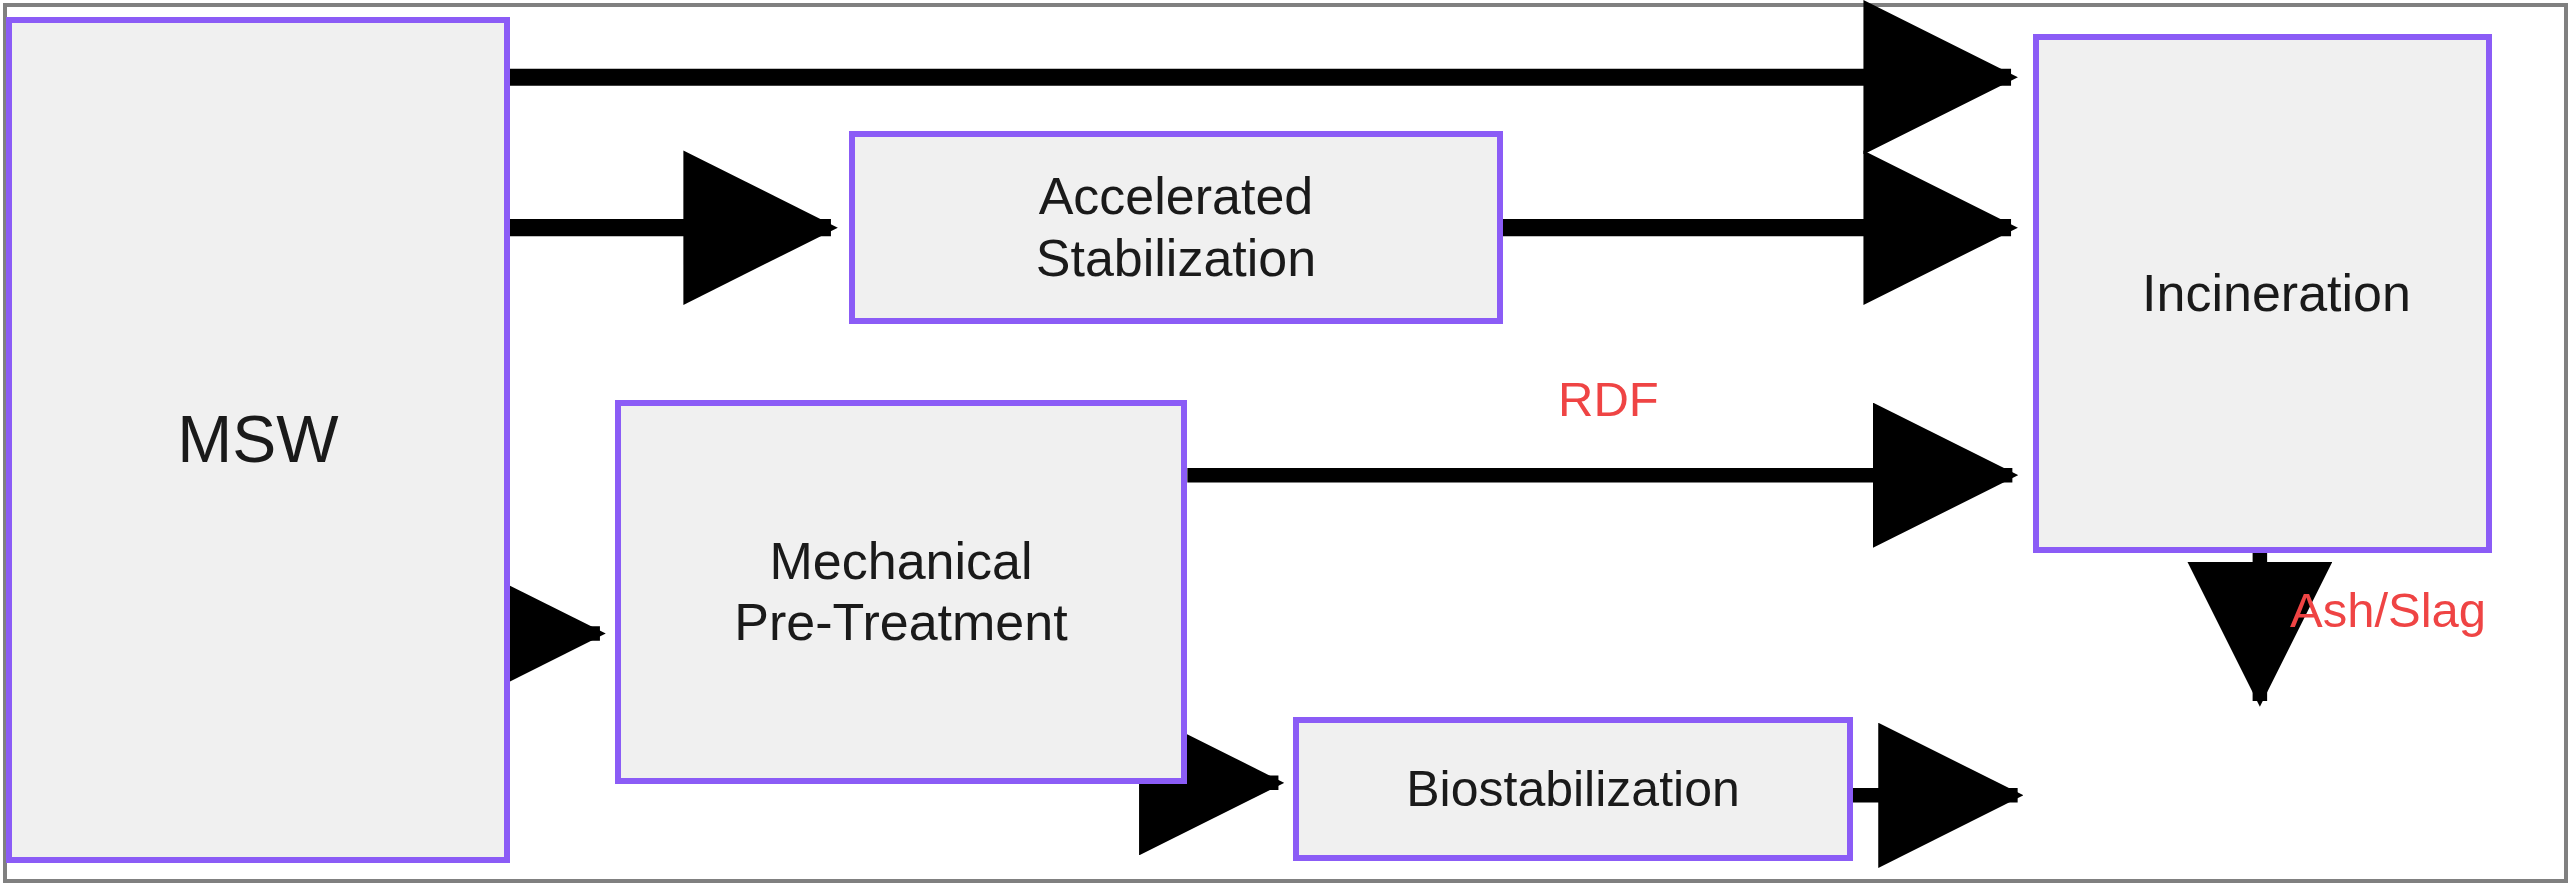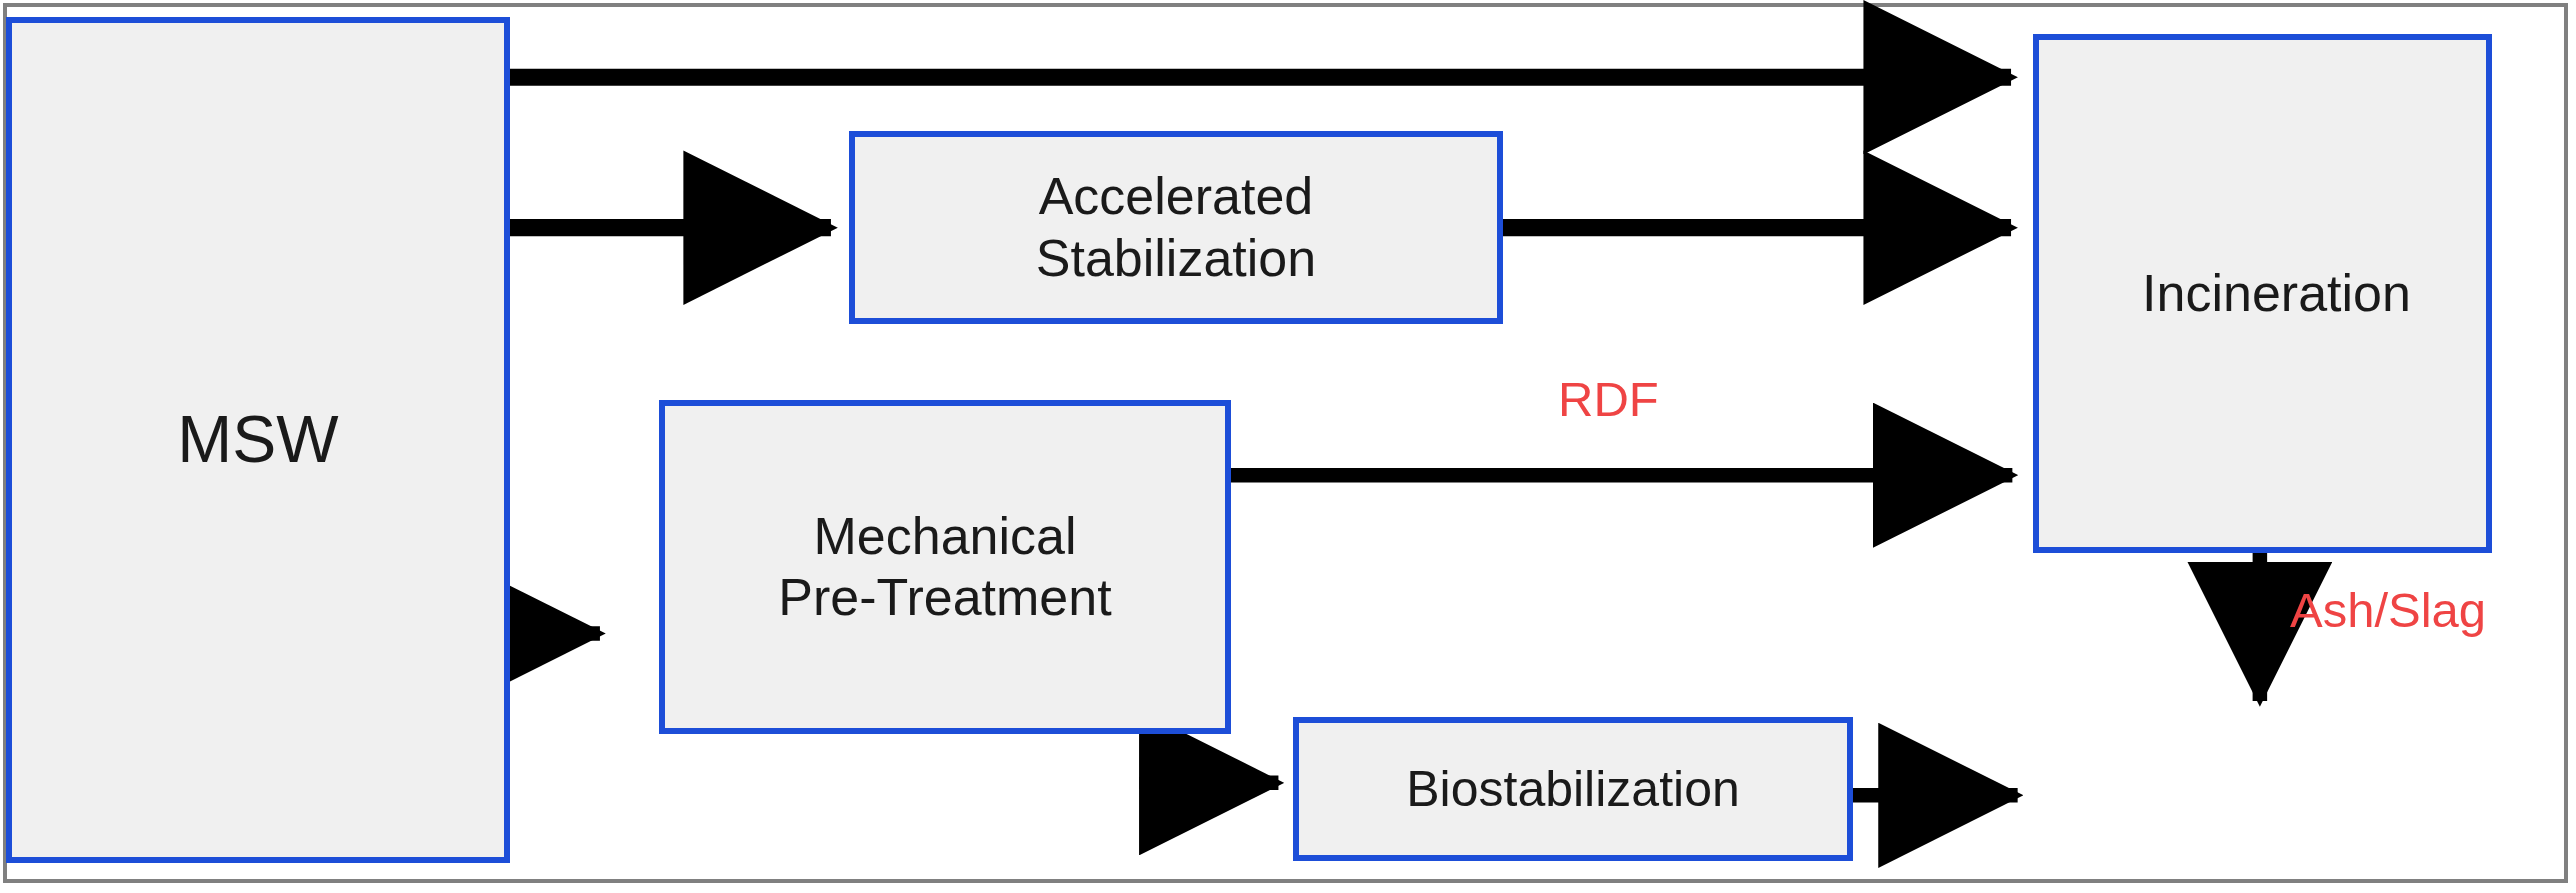--- a/index.html
+++ b/index.html
@@ -25,39 +25,39 @@
     width: 2565px;
     height: 880px;
     border: 4.6px solid #808080;
     box-sizing: border-box;
     background: transparent;
   }
   .node {
     position: absolute;
     box-sizing: border-box;
     background: #f0f0f0;
-    border: 6px solid #1d4ed8;
+    border: 6px solid #8b5cf6;
     display: flex;
     align-items: center;
     justify-content: center;
     text-align: center;
     color: #1a1a1a;
     line-height: 1.18;
     font-weight: 400;
   }
   .node-label {
     display: block;
     width: 100%;
     white-space: pre-line;
   }
 
   
   #node-msw      { left: 6px;    top: 16.5px;   width: 504px;  height: 846px; font-size: 66px; }
   #node-accstab  { left: 849px; top: 131px;  width: 654px;  height: 193px;  font-size: 52px; }
-  #node-mpt      { left: 615px;  top: 400px;  width: 572px;  height: 334px;  font-size: 52px; margin-left: 44px; }
+  #node-mpt      { left: 615px;  top: 400px;  width: 572px;  height: 384px;  font-size: 52px; }
   #node-biostab  { left: 1293px; top: 717px; width: 560px;  height: 144px;  font-size: 50px; }
   #node-incin    { left: 2033px; top: 34px;   width: 459px;  height: 519px;  font-size: 52px; padding-left: 28px; }
   #node-landfill { left: 2033px; top: 718px; width: 492px;  height: 143px;  font-size: 50px; }
 
   
   .edge-label {
     position: absolute;
     color: #ef4444;
     font-size: 49px;
     white-space: nowrap;

